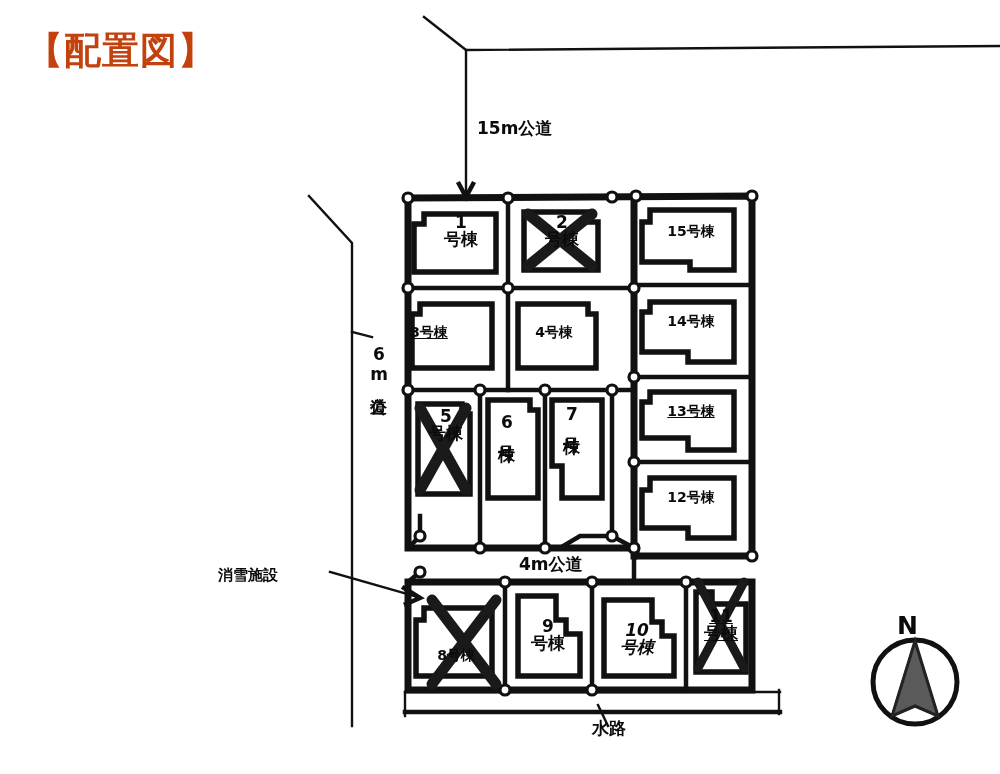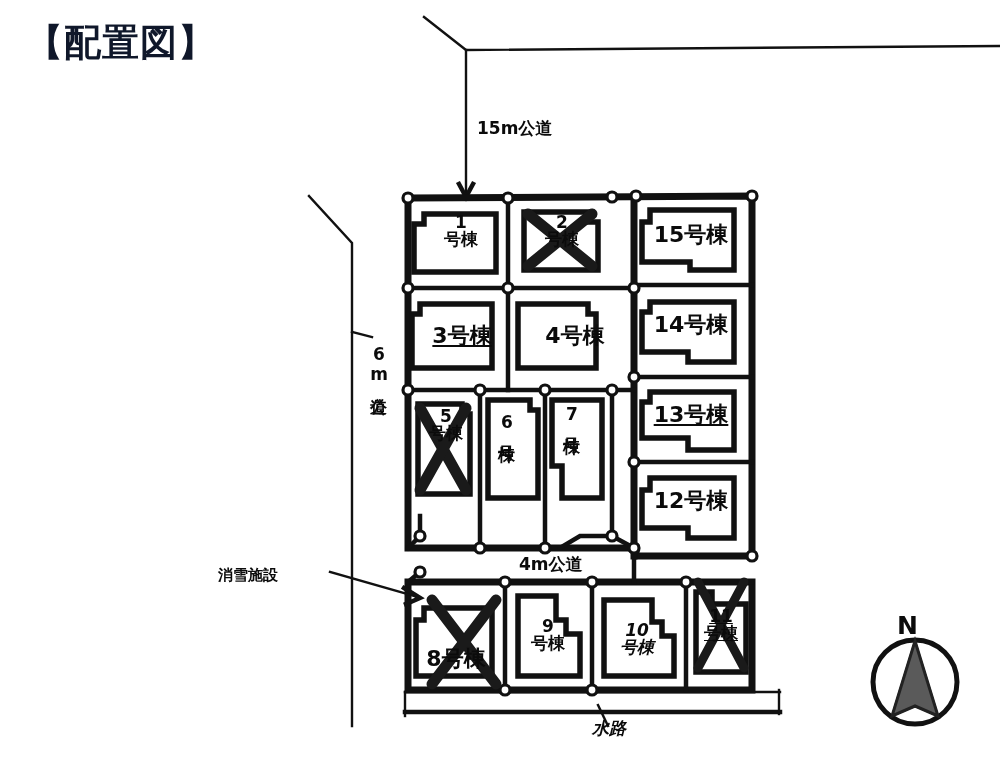--- a/index.html
+++ b/index.html
@@ -22,26 +22,26 @@
     position: absolute;
     inset: 0;
     width: 1000px;
     height: 774px;
   }
 
   
   .plan-title {
     position: absolute;
     left: 26px;
-    top: 24px;
+    top: 32px;
     font-size: 37px;
     font-weight: 700;
     letter-spacing: 1px;
     line-height: 1;
-    color: #0f172a;
+    color: #c2410c;
     white-space: nowrap;
     font-family: "DejaVu Sans", "Liberation Sans", sans-serif;
   }
 
   
   svg#plan-svg {
     position: absolute;
     left: 0;
     top: 0;
     width: 1000px;
@@ -81,21 +81,21 @@
   
   .lot-label {
     position: absolute;
     font-family: "DejaVu Sans", "Liberation Sans", sans-serif;
     font-weight: 700;
     color: #0b0b0b;
     text-align: center;
     line-height: 1.0;
     white-space: pre;
   }
-  .lot-h { font-size: 22px; }
+  .lot-h { font-size: 14px; }
   .lot-two {
     font-size: 17px;
     line-height: 1.02;
   }
   .lot-v {
     font-size: 17px;
     writing-mode: vertical-rl;
     text-orientation: upright;
     line-height: 1.0;
   }
@@ -302,35 +302,35 @@
       <path d="M 915 641 L 938 716 L 915 706 L 892 716 Z" fill="#5a5a5a" stroke="#222" stroke-width="3"></path>
     </g>
   </svg>
 
   <div class="txt road-label" style="left:477px; top:112px;">15m公道</div>
 
   <div class="txt road-label-vert" style="left:370px; top:336px;">6m公道</div>
 
   <div class="txt road-label" style="left:519px; top:548px;">4m公道</div>
 
-  <div class="txt waterway-label" style="left:592px; top:712px;font-style:italic;">水路</div>
+  <div class="txt waterway-label" style="left:592px; top:712px;">水路</div>
 
   <div class="txt facility-label" style="left:218px; top:560px;">消雪施設</div>
 
   <div class="compass-n">N</div>
 
   <div class="lot-label lot-two" style="left:431px; top:214px; width:60px;">1
 号棟</div>
 
   <div class="lot-label lot-two" style="left:531px; top:214px; width:62px;">2
 号棟</div>
 
-  <div class="lot-label lot-h" style="left:428px; top:325px; width:68px;text-decoration:underline;">3号棟</div>
-
-  <div class="lot-label lot-h" style="left:541px; top:325px; width:68px;">4号棟</div>
+  <div class="lot-label lot-h" style="left:395px; top:325px; width:68px;text-decoration:underline;">3号棟</div>
+
+  <div class="lot-label lot-h" style="left:520px; top:325px; width:68px;">4号棟</div>
 
   <div class="lot-label lot-two" style="left:424px; top:408px; width:44px;">5
 号棟</div>
 
   <div class="lot-label lot-v" style="left:498px; top:412px;">6号棟</div>
 
   <div class="lot-label lot-v" style="left:563px; top:404px;">7号棟</div>
 
   <div class="lot-label lot-h" style="left:420px; top:648px; width:72px;">8号棟</div>
 

